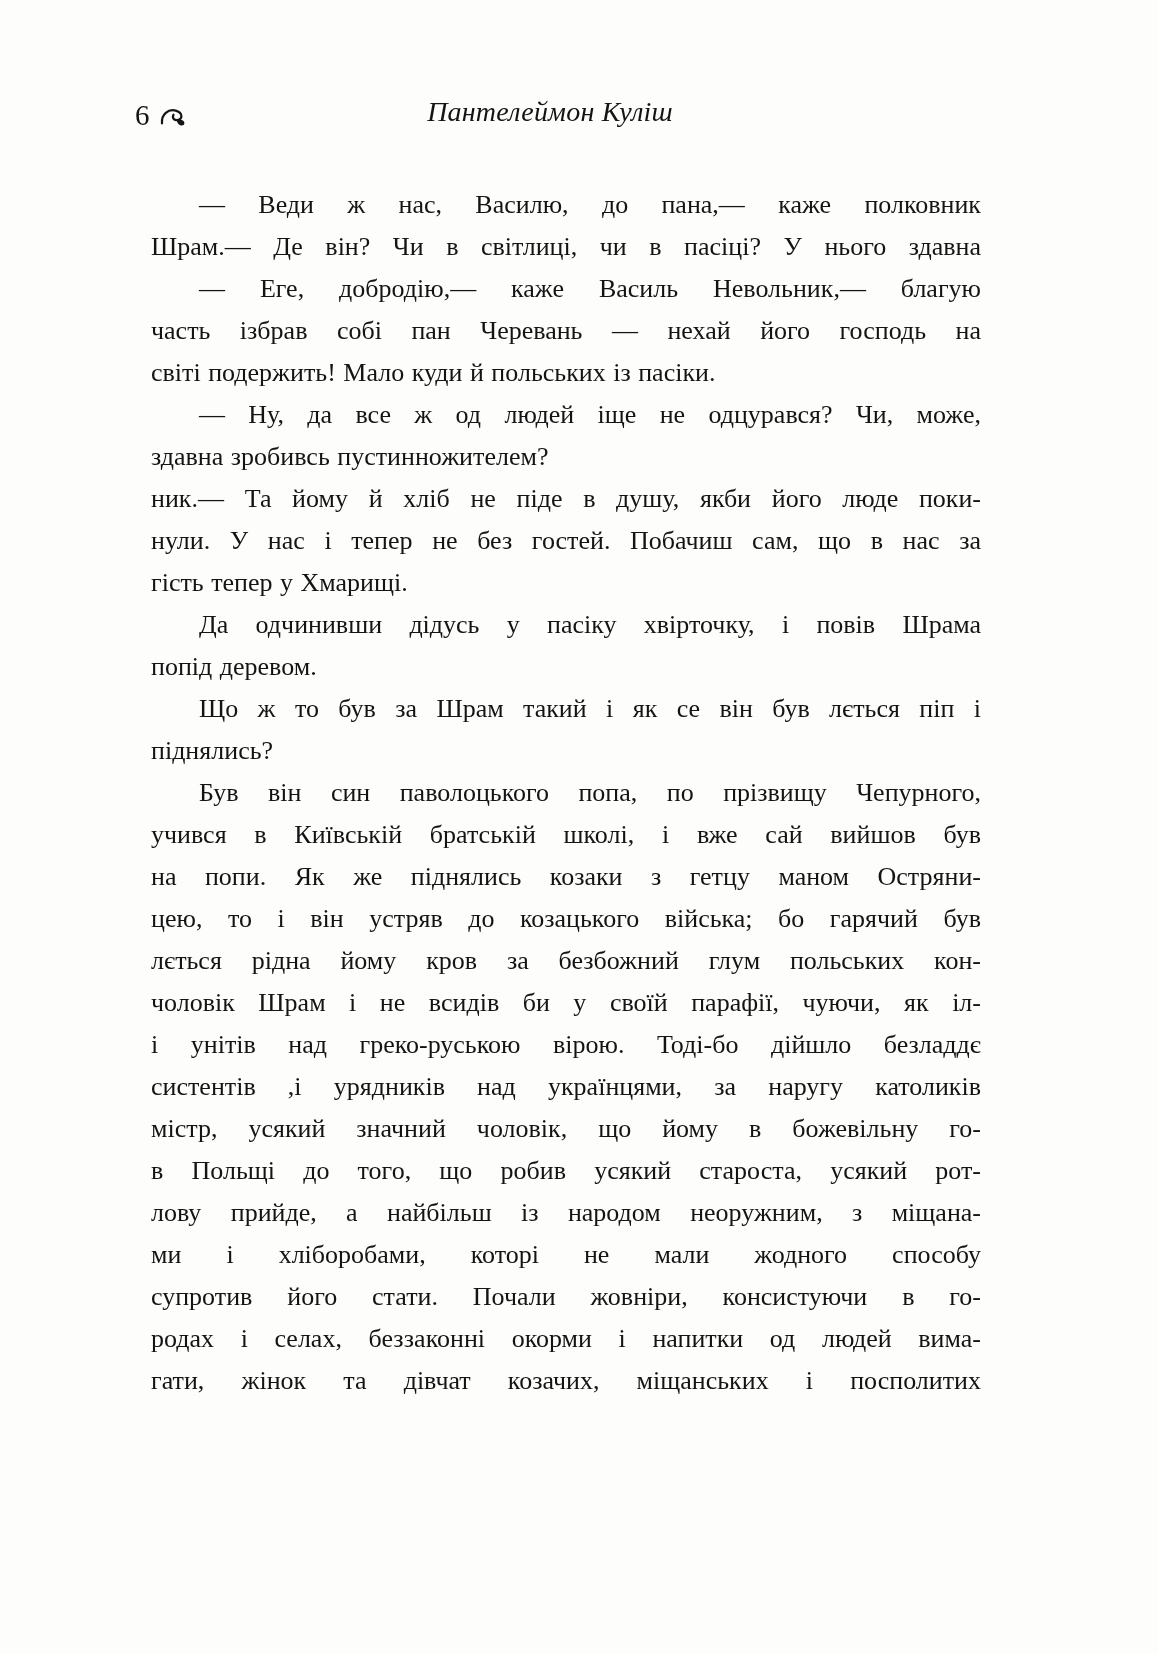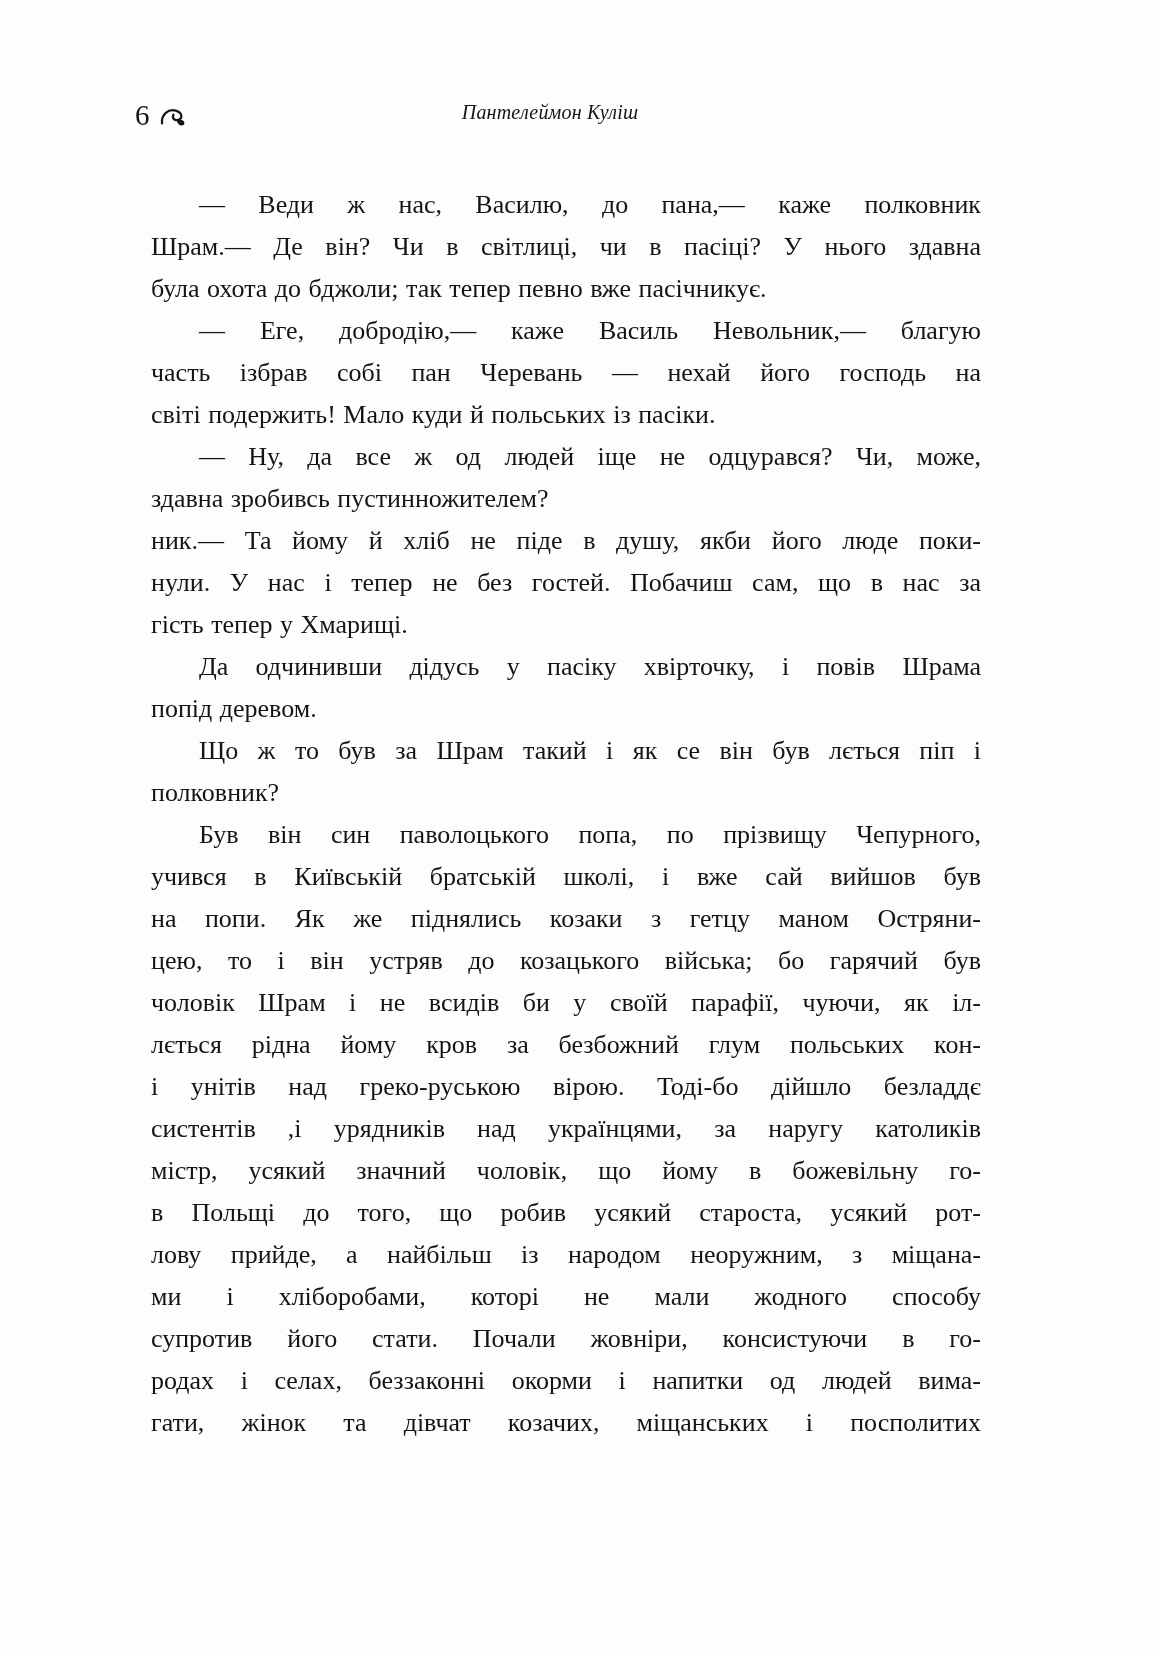--- a/index.html
+++ b/index.html
@@ -29,21 +29,21 @@
     display: flex;
     align-items: center;
     gap: 9px;
     font-size: 29px;
     line-height: 36px;
   }
   .fleuron { display: inline-block; margin-top: 6px; }
   .running-title {
     text-align: center;
     font-style: italic;
-    font-size: 20px;
+    font-size: 28px;
     line-height: 36px;
     letter-spacing: 0.2px;
   }
   .text-block {
     position: absolute;
     top: 184px;
     left: 151px;
     width: 830px;
     font-size: 26px;
   }
@@ -72,21 +72,20 @@
       </span>
     </div>
     <div class="running-title">Пантелеймон Куліш</div>
   </div>
 
   <div class="text-block">
 
     <div>
       <div class="line first">— Веди ж нас, Василю, до пана,— каже полковник</div>
       <div class="line">Шрам.— Де він? Чи в світлиці, чи в пасіці? У нього здавна</div>
-      <div class="line last">була охота до бджоли; так тепер певно вже пасічникує.</div>
     </div>
 
     <div>
       <div class="line first">— Еге, добродію,— каже Василь Невольник,— благую</div>
       <div class="line">часть ізбрав собі пан Черевань — нехай його господь на</div>
       <div class="line last">світі подержить! Мало куди й польських із пасіки.</div>
     </div>
 
     <div>
       <div class="line first">— Ну, да все ж од людей іще не одцурався? Чи, може,</div>
@@ -99,30 +98,30 @@
       <div class="line last">гість тепер у Хмарищі.</div>
     </div>
 
     <div>
       <div class="line first">Да одчинивши дідусь у пасіку хвірточку, і повів Шрама</div>
       <div class="line last">попід деревом.</div>
     </div>
 
     <div>
       <div class="line first">Що ж то був за Шрам такий і як се він був лється піп і</div>
-      <div class="line last">полковник?</div>
+      <div class="line last">піднялись?</div>
     </div>
 
     <div>
       <div class="line first">Був він син паволоцького попа, по прізвищу Чепурного,</div>
       <div class="line">учився в Київській братській школі, і вже сай вийшов був</div>
       <div class="line">на попи. Як же піднялись козаки з гетцу маном Остряни-</div>
       <div class="line">цею, то і він устряв до козацького війська; бо гарячий був</div>
+      <div class="line">лється рідна йому кров за безбожний глум польських кон-</div>
       <div class="line">чоловік Шрам і не всидів би у своїй парафії, чуючи, як іл-</div>
-      <div class="line">лється рідна йому кров за безбожний глум польських кон-</div>
       <div class="line">і унітів над греко-руською вірою. Тоді-бо дійшло безладдє</div>
       <div class="line">систентів ,і урядників над українцями, за наругу католиків</div>
       <div class="line">містр, усякий значний чоловік, що йому в божевільну го-</div>
       <div class="line">в Польщі до того, що робив усякий староста, усякий рот-</div>
       <div class="line">лову прийде, а найбільш із народом неоружним, з міщана-</div>
       <div class="line">ми і хліборобами, которі не мали жодного способу</div>
       <div class="line">супротив його стати. Почали жовніри, консистуючи в го-</div>
       <div class="line">родах і селах, беззаконні окорми і напитки од людей вима-</div>
       <div class="line">гати, жінок та дівчат козачих, міщанських і посполитих</div>
     </div>

